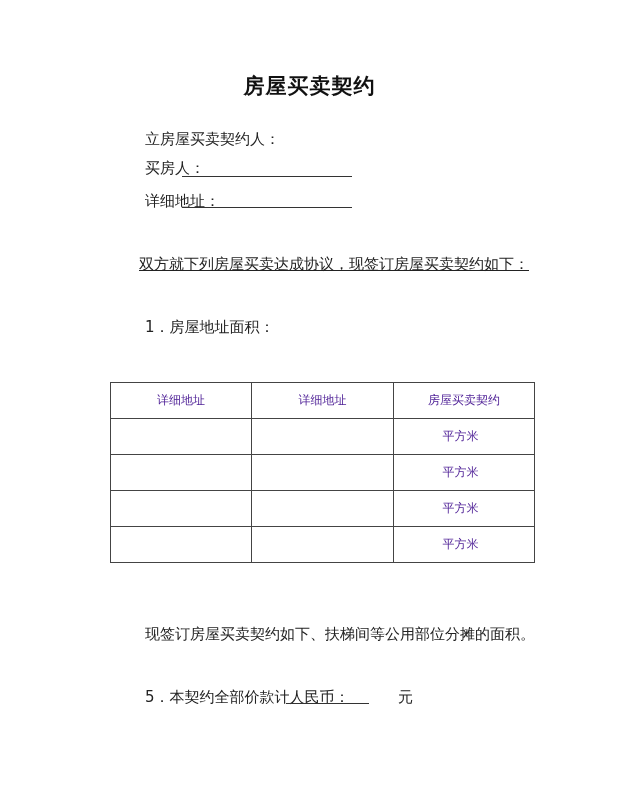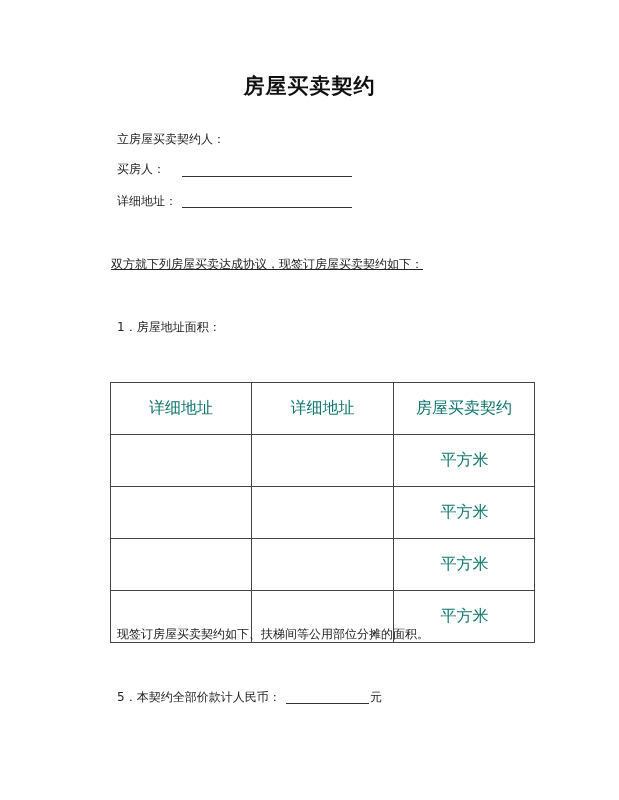--- a/index.html
+++ b/index.html
@@ -3,28 +3,28 @@
 <meta charset="utf-8">
 <style>
   html, body { margin: 0; padding: 0; background: #ffffff; }
   body {
     width: 619px; height: 800px; position: relative; overflow: hidden;
     font-family: "DejaVu Sans", "Liberation Sans", sans-serif;
     color: #222222;
   }
   .abs { position: absolute; white-space: nowrap; }
   .title { left: 0; width: 619px; top: 72px; text-align: center; font-size: 21px; font-weight: bold; color: #111; letter-spacing: 1px; }
-  .txt { font-size: 12px; line-height: 14px; }
+  .txt { font-size: 15px; line-height: 14px; margin-left: 28px; }
   .uline { position: absolute; height: 0; border-top: 1px solid #333; }
   table.area {
     position: absolute; left: 110px; top: 382px; width: 424px;
     border-collapse: collapse; table-layout: fixed;
   }
   table.area td, table.area th {
-    border: 1px solid #444; height: 35px; padding: 8px; font-size: 16px; font-weight: normal; color: #0f766e;
+    border: 1px solid #444; height: 35px; padding: 0; font-size: 12px; font-weight: normal; color: #4c1d95;
   }
   table.area th { text-align: center; }
   table.area td.unit { text-align: center; padding-right: 7px; }
 </style>
 </head>
 <body>
 
 <div class="abs title">房屋买卖契约</div>
 
 <div class="abs txt" style="left:117px; top:132px;">立房屋买卖契约人：</div>

